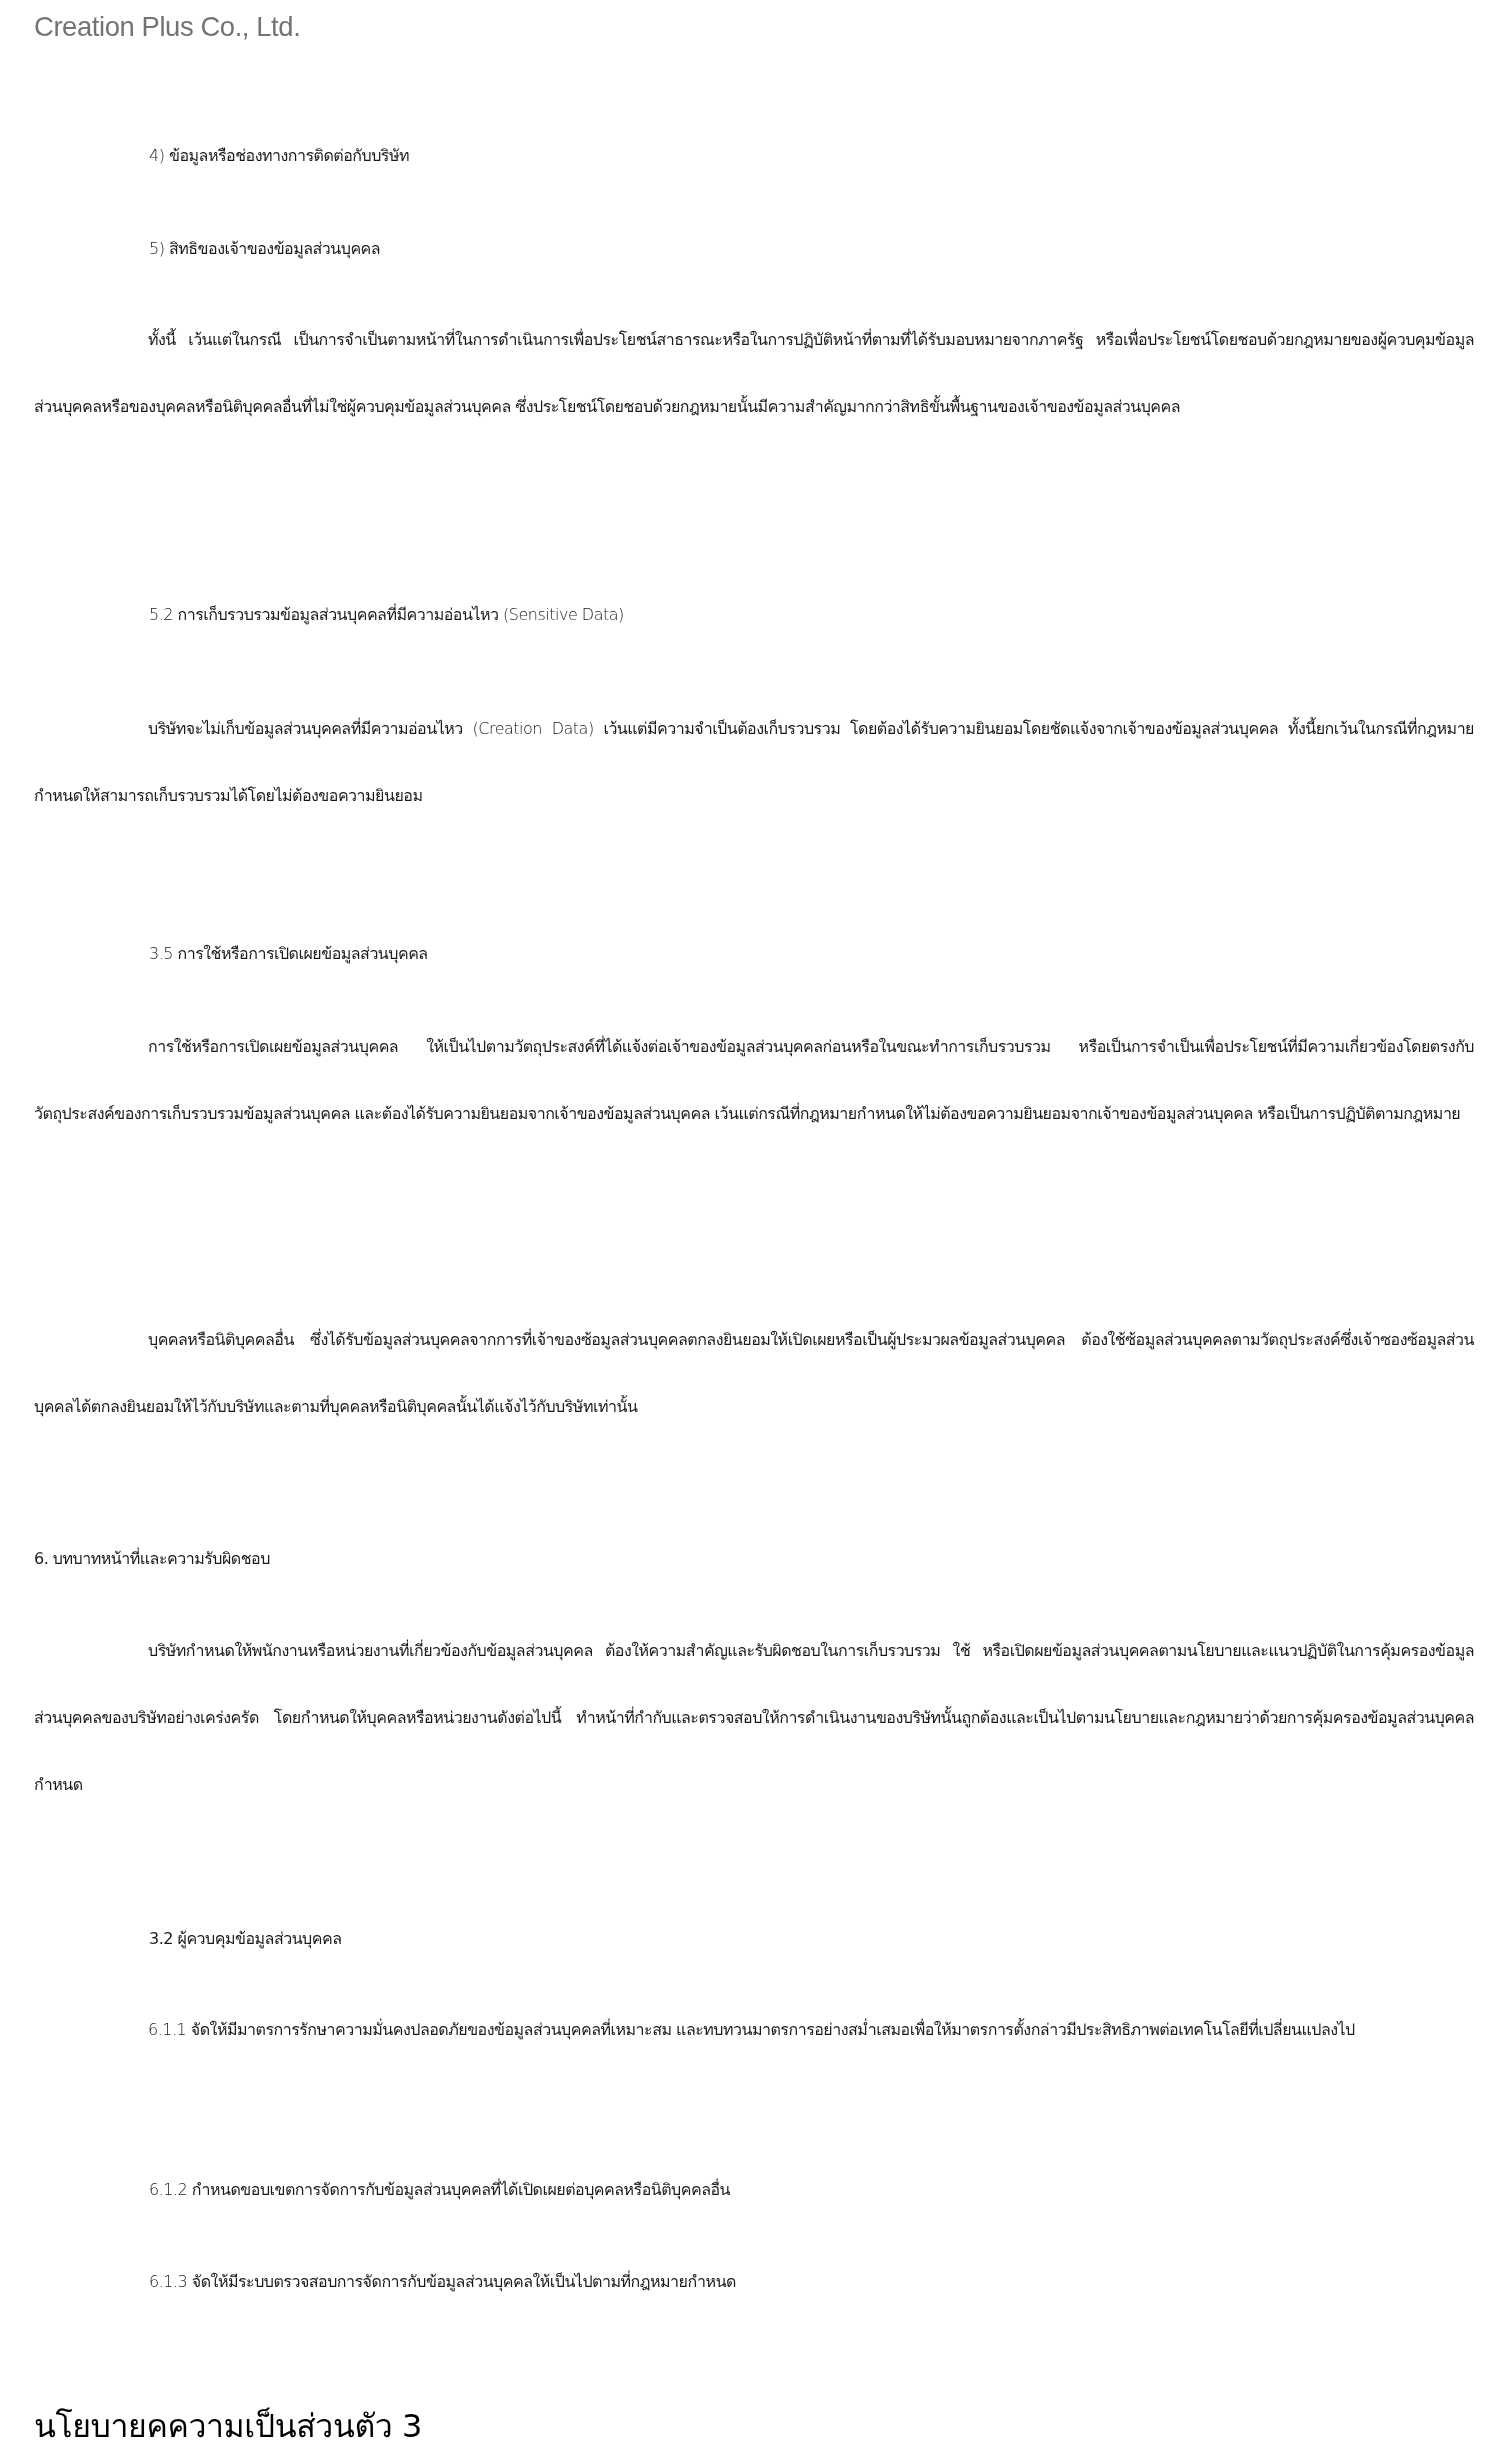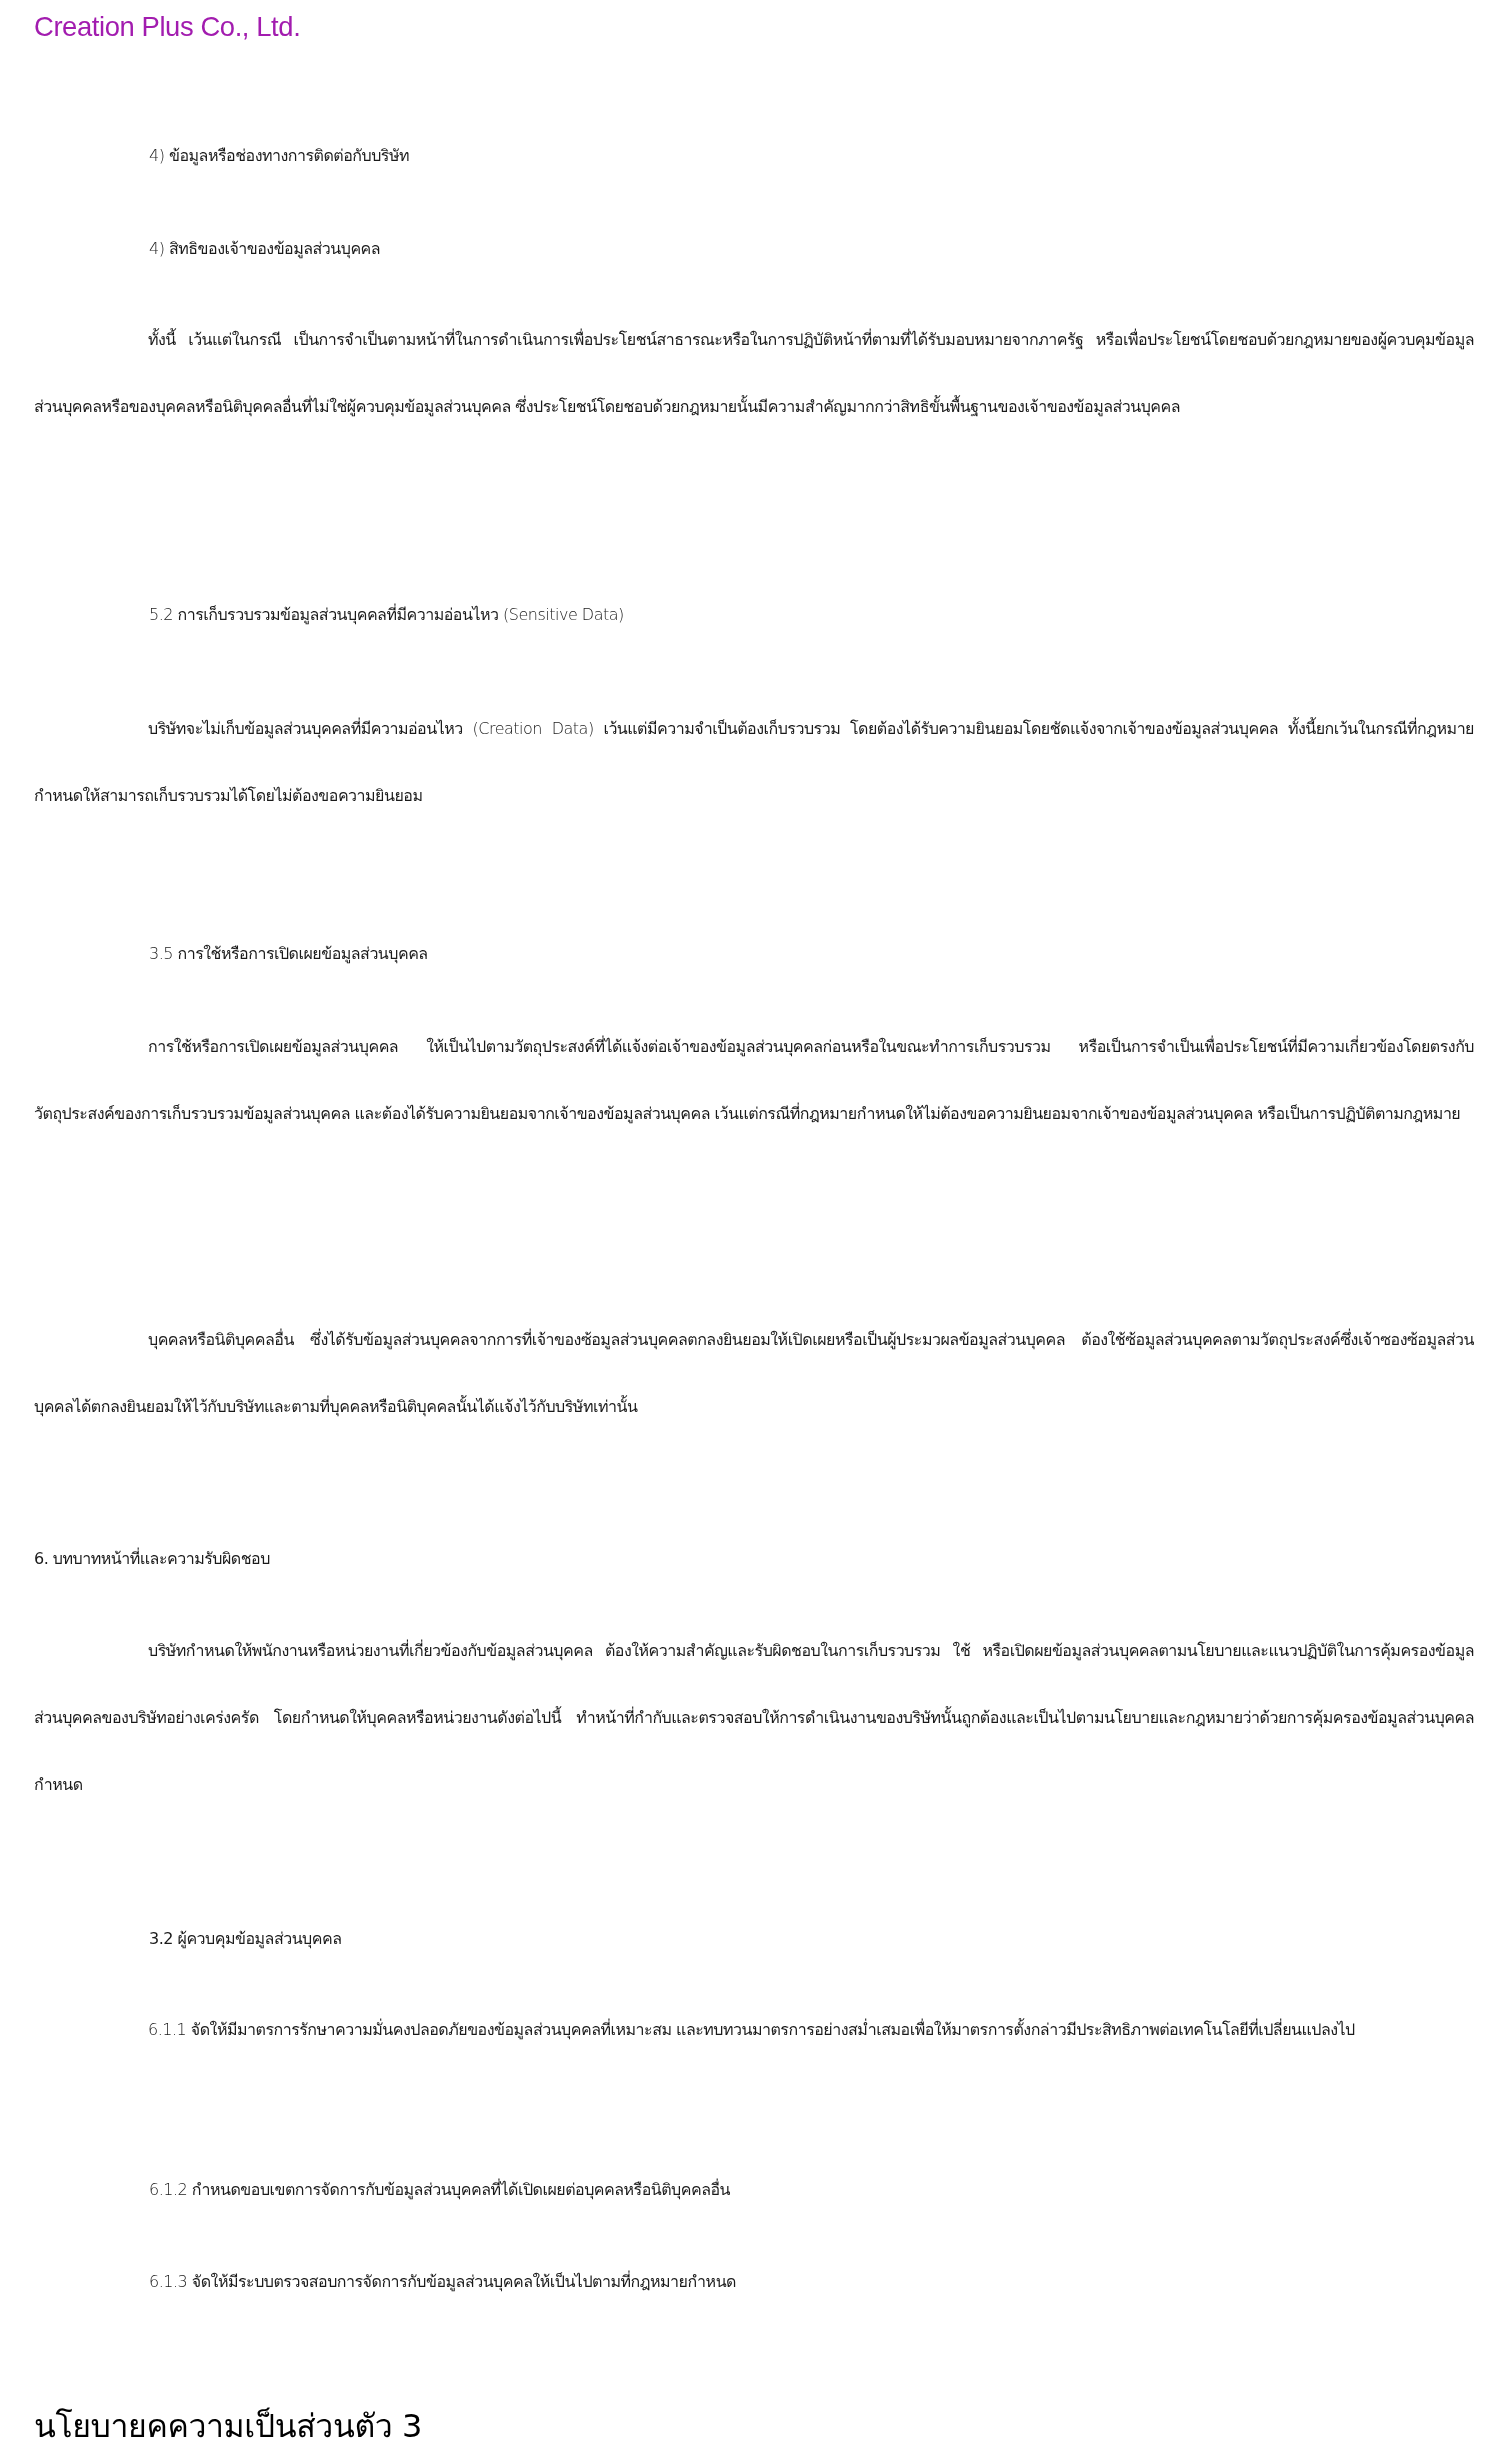--- a/index.html
+++ b/index.html
@@ -9,21 +9,21 @@
     position: relative;
     overflow: hidden;
     color: #1a1a1a;
     font-family: "DejaVu Sans", "Liberation Sans", sans-serif;
   }
   .header {
     position: absolute;
     left: 34px; top: 10.7px;
     font-family: "Liberation Sans", "DejaVu Sans", sans-serif;
     font-size: 27.4px;
-    color: #a21caf;
+    color: #737373;
     letter-spacing: -0.4px;
   }
   .footer {
     position: absolute;
     left: 34px; top: 2400px;
     font-size: 32px;
     color: #000;
     font-family: "DejaVu Sans", sans-serif;
     letter-spacing: -0.4px;
   }
@@ -41,21 +41,21 @@
   .item { left: 149px; width: 1326px; }
   .bold { font-weight: normal; }
   .last-left { text-align-last: left; }
 </style>
 </head>
 <body>
 
 <div class="header">Creation Plus Co., Ltd.</div>
 
 <div class="block item" style="top:122px;">4) ข้อมูลหรือช่องทางการติดต่อกับบริษัท</div>
-<div class="block item" style="top:215px;">4) สิทธิของเจ้าของข้อมูลส่วนบุคคล</div>
+<div class="block item" style="top:215px;">5) สิทธิของเจ้าของข้อมูลส่วนบุคคล</div>
 
 <div class="block indent last-left" style="top:306px;">ทั้งนี้ เว้นแต่ในกรณี เป็นการจำเป็นตามหน้าที่ในการดำเนินการเพื่อประโยชน์สาธารณะหรือในการปฏิบัติหน้าที่ตามที่ได้รับมอบหมายจากภาครัฐ หรือเพื่อประโยชน์โดยชอบด้วยกฎหมายของผู้ควบคุมข้อมูลส่วนบุคคลหรือของบุคคลหรือนิติบุคคลอื่นที่ไม่ใช่ผู้ควบคุมข้อมูลส่วนบุคคล ซึ่งประโยชน์โดยชอบด้วยกฎหมายนั้นมีความสำคัญมากกว่าสิทธิขั้นพื้นฐานของเจ้าของข้อมูลส่วนบุคคล</div>
 
 <div class="block item" style="top:581px;">5.2 การเก็บรวบรวมข้อมูลส่วนบุคคลที่มีความอ่อนไหว (Sensitive Data)</div>
 <div class="block indent last-left" style="top:695px;">บริษัทจะไม่เก็บข้อมูลส่วนบุคคลที่มีความอ่อนไหว (Creation Data) เว้นแต่มีความจำเป็นต้องเก็บรวบรวม โดยต้องได้รับความยินยอมโดยชัดแจ้งจากเจ้าของข้อมูลส่วนบุคคล ทั้งนี้ยกเว้นในกรณีที่กฎหมายกำหนดให้สามารถเก็บรวบรวมได้โดยไม่ต้องขอความยินยอม</div>
 
 <div class="block item" style="top:920px;">3.5 การใช้หรือการเปิดเผยข้อมูลส่วนบุคคล</div>
 <div class="block indent last-left" style="top:1013px;">การใช้หรือการเปิดเผยข้อมูลส่วนบุคคล ให้เป็นไปตามวัตถุประสงค์ที่ได้แจ้งต่อเจ้าของข้อมูลส่วนบุคคลก่อนหรือในขณะทำการเก็บรวบรวม หรือเป็นการจำเป็นเพื่อประโยชน์ที่มีความเกี่ยวข้องโดยตรงกับวัตถุประสงค์ของการเก็บรวบรวมข้อมูลส่วนบุคคล และต้องได้รับความยินยอมจากเจ้าของข้อมูลส่วนบุคคล เว้นแต่กรณีที่กฎหมายกำหนดให้ไม่ต้องขอความยินยอมจากเจ้าของข้อมูลส่วนบุคคล หรือเป็นการปฏิบัติตามกฎหมาย</div>
 <div class="block indent last-left" style="top:1306px;">บุคคลหรือนิติบุคคลอื่น ซึ่งได้รับข้อมูลส่วนบุคคลจากการที่เจ้าของซ้อมูลส่วนบุคคลตกลงยินยอมให้เปิดเผยหรือเป็นผู้ประมวผลข้อมูลส่วนบุคคล ต้องใช้ซ้อมูลส่วนบุคคลตามวัตถุประสงค์ซึ่งเจ้าซองซ้อมูลส่วนบุคคลได้ตกลงยินยอมให้ไว้กับบริษัทและตามที่บุคคลหรือนิติบุคคลนั้นได้แจ้งไว้กับบริษัทเท่านั้น</div>
 

